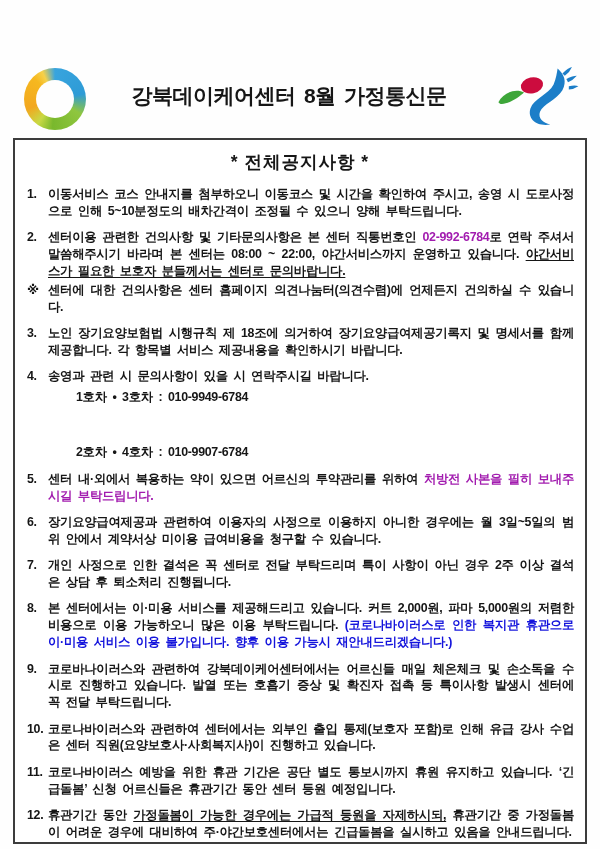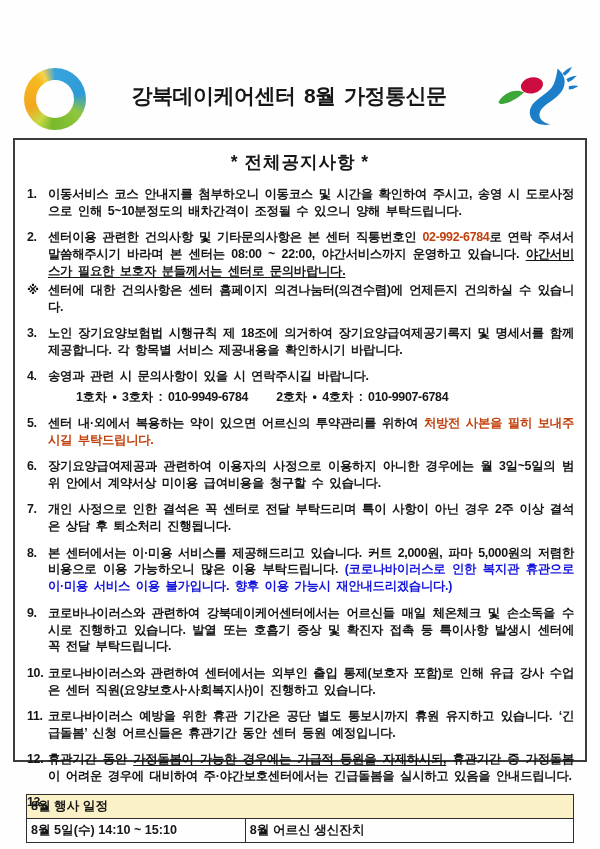--- a/index.html
+++ b/index.html
@@ -31,38 +31,38 @@
   .page-title {
     font-size:21px; font-weight:800; letter-spacing:-0.5px;
     word-spacing:3px; white-space:nowrap; padding-bottom:6px;
   }
   .seoul-logo { width:88px; height:64px; flex:0 0 auto; }
   
   .notice-box {
     margin:2px 13px 0 13px;
     border:2px solid #3c3c3c;
     padding:7px 11px 24px 11px;
-    height:624px;
+    height:706px;
     background:#fff;
   }
   .notice-title {
     text-align:center; font-size:17.5px; font-weight:800;
     letter-spacing:1px; margin:3px 0 12px 0;
   }
   .item {
     font-size:12.4px; line-height:1.36; text-align:justify;
     margin:0 0 9.5px 0; position:relative; padding-left:22px;
     word-spacing:2.5px; letter-spacing:-0.3px;
   }
   .item .no { position:absolute; left:1px; }
   .item.tight { margin-bottom:2px; }
-  .red  { color:#c2410c; }
+  .red  { color:#a21caf; }
   .blue { color:#1414dc; }
   .uline{ text-decoration:underline; text-underline-offset:2px; }
-  .phones { margin-top:0; padding-left:28px; display:flex; gap:28px; white-space:nowrap; }
+  .phones { margin-top:0; padding-left:28px; display:flex; gap:39px; white-space:nowrap;flex-direction:column; }
   
   .schedule {
     width:100%; border-collapse:collapse; margin-top:3px;
     font-size:12.6px;
   }
   .schedule td {
     border:1.6px solid #2e2e2e; padding:3px 4px;
   }
   .schedule .thead td { background:#fbf1c7; height:23px; }
   .schedule .col-date { width:40%; }

